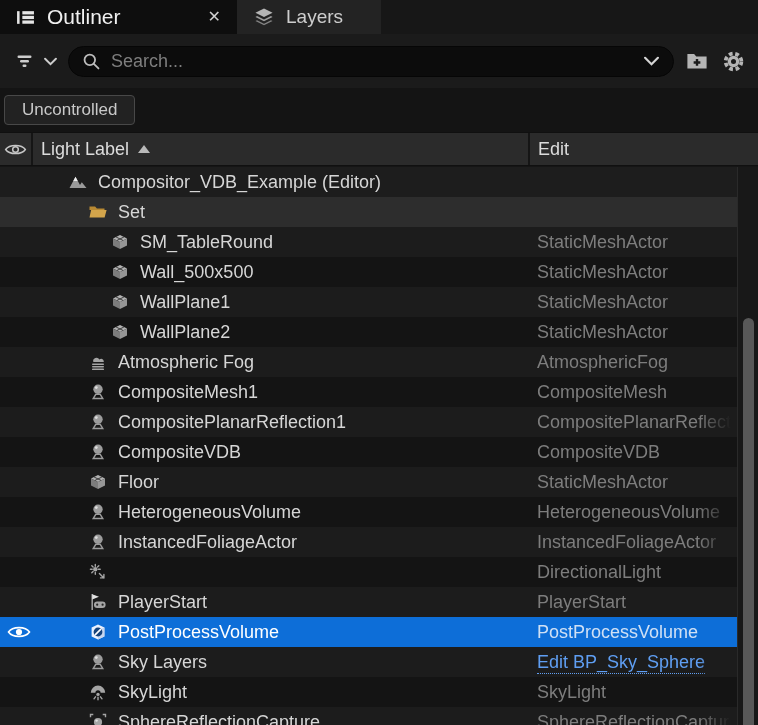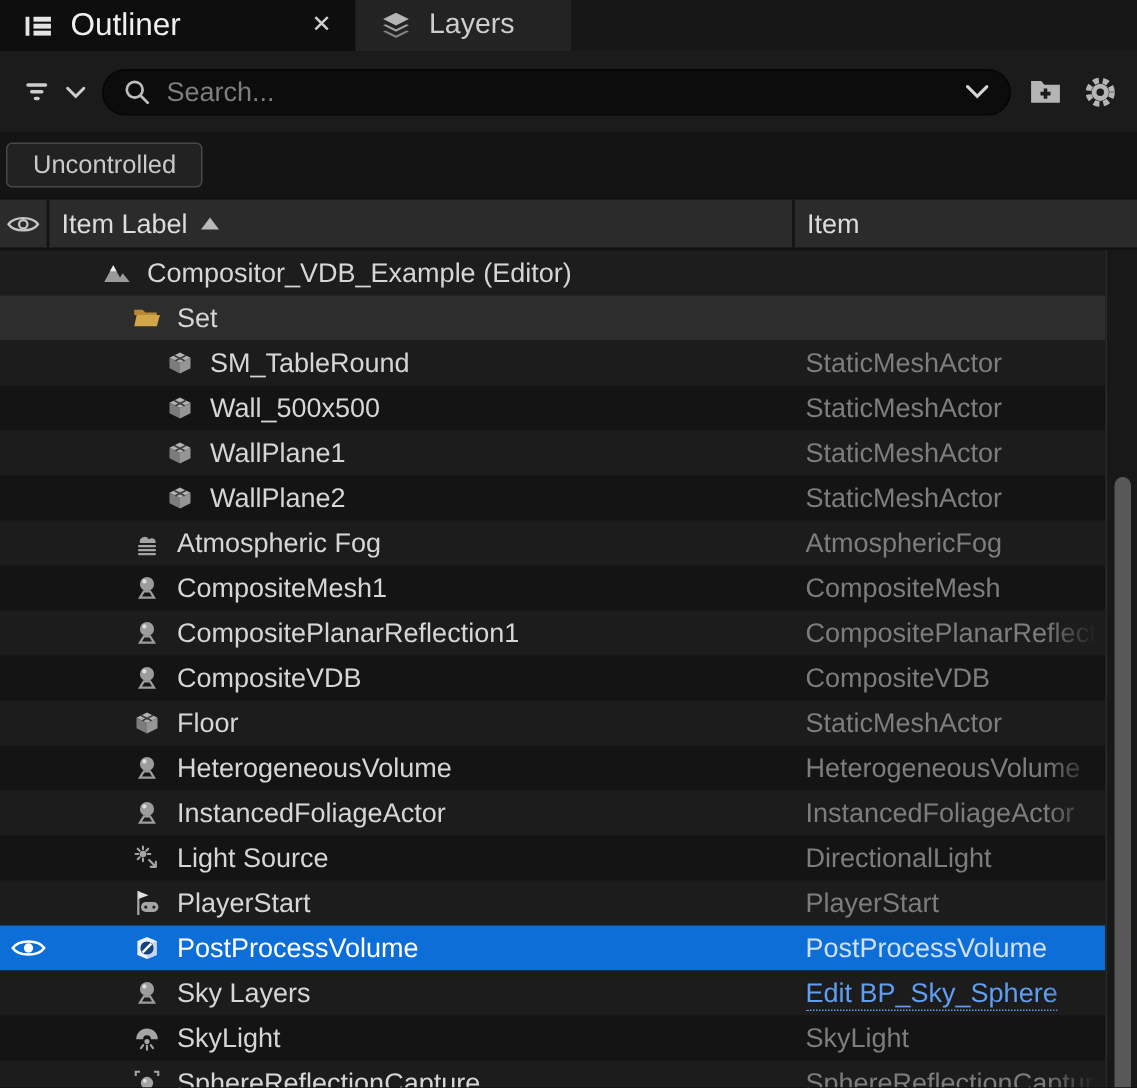--- a/index.html
+++ b/index.html
@@ -147,25 +147,25 @@
   </div>
 
   <div class="colheader">
     <div class="col-eye">
       <svg width="23" height="15" viewBox="0 0 24 16">
         <path d="M1.5 8 C5.5 2.2 18.5 2.2 22.5 8 C18.5 13.8 5.5 13.8 1.5 8 Z" fill="none" stroke="#c6c6c6" stroke-width="1.6"></path>
         <circle cx="12" cy="8" r="3" fill="none" stroke="#c6c6c6" stroke-width="1.6"></circle>
       </svg>
     </div>
     <div class="col-label">
-      <span>Item Label</span>
+      <span>Light Label</span>
       <span class="sort-tri"></span>
     </div>
     <div class="col-type">
-      <span>Item</span>
+      <span>Edit</span>
     </div>
   </div>
 
   <div class="rows" id="rows">
       <div class="row shade-top">
         <span class="ricon" style="left: 68px;">
           <svg width="20" height="20" viewBox="0 0 20 20">
             <path d="M1.5 16 L7.5 4.8 L12 13 L13.8 10.2 L18.5 16 Z" fill="#9a9a9a"></path>
             <path d="M7.5 4.8 L9.7 8.9 L5.3 8.9 Z" fill="#ededed"></path>
           </svg>
@@ -309,21 +309,20 @@
         <span class="rtype">InstancedFoliageActor</span>
       </div>
       <div class="row shade-a">
         <span class="ricon" style="left: 88px;">
           <svg width="20" height="20" viewBox="0 0 20 20" stroke="#a5a5a5" stroke-width="1.4" fill="none" stroke-linecap="round">
             <circle cx="7.3" cy="7.3" r="2.2" fill="#a5a5a5" stroke="none"></circle>
             <path d="M7.3 2.4 v1.8 M7.3 10.4 v1.8 M2.4 7.3 h1.8 M10.4 7.3 h1.8 M3.8 3.8 l1.3 1.3 M10.8 3.8 l-1.3 1.3 M3.8 10.8 l1.3-1.3"></path>
             <path d="M11.4 11.4 L15.9 15.9 M15.9 15.9 v-3.4 M15.9 15.9 h-3.4"></path>
           </svg>
         </span>
-        <span class="rlabel" style="left: 118px;">Light Source</span>
         <span class="rtype">DirectionalLight</span>
       </div>
       <div class="row shade-b">
         <span class="ricon" style="left: 88px;">
           <svg width="20" height="20" viewBox="0 0 20 20">
             <path d="M4.2 2 V18" stroke="#a5a5a5" stroke-width="1.5"></path>
             <path d="M4.2 2.2 L11 4.8 L4.2 7.4 Z" fill="#e2e2e2"></path>
             <rect x="6" y="9.4" width="11.6" height="6.6" rx="3.2" fill="#a5a5a5"></rect>
             <circle cx="9.2" cy="12.7" r="1.1" fill="#242424"></circle>
             <circle cx="14.6" cy="12.7" r="1.1" fill="#242424"></circle>

